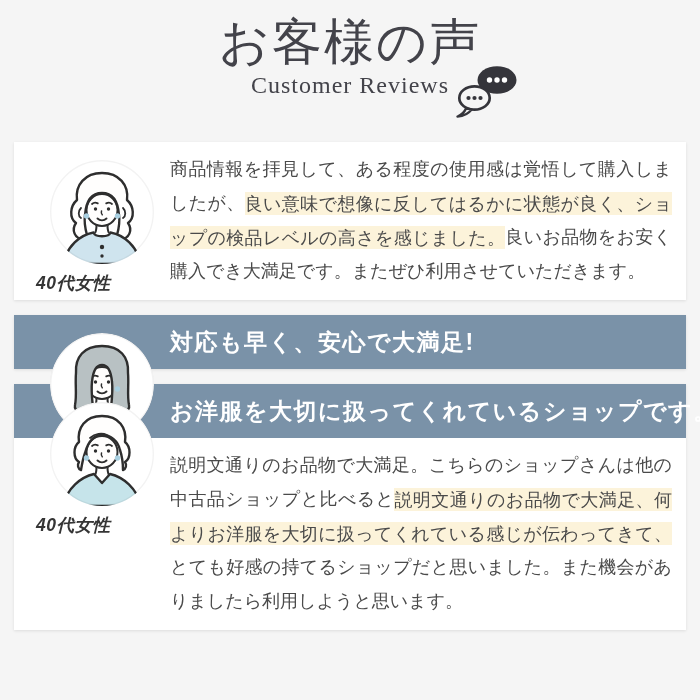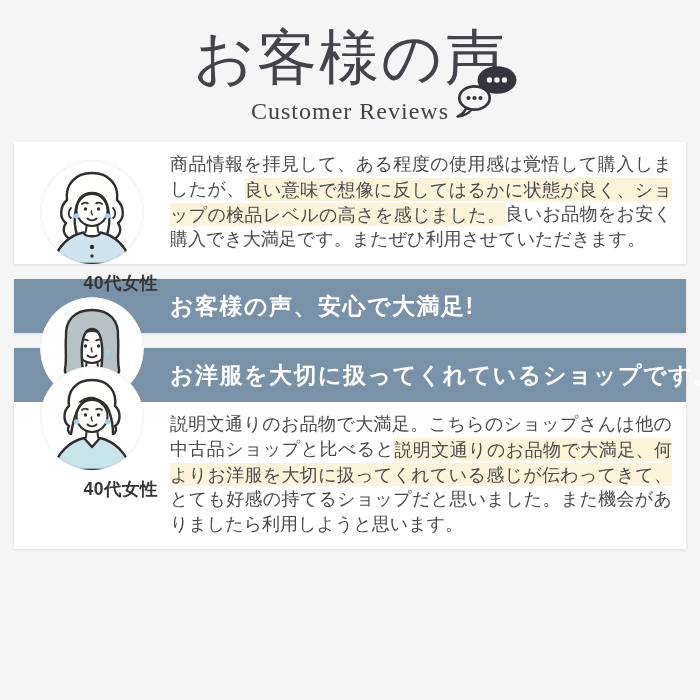--- a/index.html
+++ b/index.html
@@ -5,23 +5,23 @@
   * { margin: 0; padding: 0; box-sizing: border-box; }
   html, body { width: 700px; height: 700px; overflow: hidden; }
   body {
     background: var(--page-bg, #f5f5f5);
     font-family: "Liberation Sans", "DejaVu Sans", sans-serif;
   }
 
   
   .header { position: relative; height: 142px; text-align: center; }
   .page-title {
-    padding-top: 26px;
-    font-family: Liberation Mono, monospace;
-    font-size: 60px;
+    padding-top: 12px;
+    font-family: Liberation Serif, serif;
+    font-size: 50px;
     font-weight: 500;
     letter-spacing: 2px;
     color: var(--title-text, #43434a);
     line-height: 1.2;
   }
   .page-subtitle {
     margin-top: 0px;
     font-family: "Liberation Serif", "DejaVu Serif", serif;
     font-size: 24px;
     letter-spacing: 1px;
@@ -52,37 +52,38 @@
     letter-spacing: 1.5px;
     white-space: nowrap;
   }
   .card-body {
     min-height: 117px;
     padding: 10px 14px 12px 156px;
     background: var(--card-bg, #fff);
   }
   .review-text {
     font-size: 18px;
-    line-height: 25px;
+    line-height: 34px;
     color: var(--body-text, #4a4a4a);
     text-align: justify;
   }
   .hl {
     background: var(--highlight, #fcf3da);
     padding: 1.5px 0;
     -webkit-box-decoration-break: clone;
     box-decoration-break: clone;
   }
   .avatar-block {
     position: absolute;
-    left: 12px;
+    left: 22px;
     top: 18px;
     width: 132px;
     z-index: 2;
-    text-align: right;
+    text-align: left;
+    font-style: italic;
   }
   .avatar-circle { width: 104px; height: 104px; margin: 0 auto; display: block; }
   .reviewer-label {
     margin-top: 7px;
     font-size: 17.5px;
     font-weight: 600;
     color: var(--label-text, #353535);
     letter-spacing: 0.5px;
   }
 </style>
@@ -145,21 +146,21 @@
   </svg>
         </div>
         <div class="reviewer-label">40代女性</div>
       </div>
       <div class="card-body">
         <p class="review-text"><span class="">商品情報を拝見して、ある程度の使用感は覚悟して購入しましたが、</span><span class="hl">良い意味で想像に反してはるかに状態が良く、ショップの検品レベルの高さを感じました。</span><span class="">良いお品物をお安く購入でき大満足です。またぜひ利用させていただきます。</span></p>
       </div>
     </div>
     <div class="card">
       <div class="card-bar">
-        <span class="card-headline">お客様の声、安心で大満足!</span>
+        <span class="card-headline">対応も早く、安心で大満足!</span>
       </div>
       <div class="avatar-block">
         <div>
           <svg class="avatar-circle" viewBox="0 0 104 104">
     <defs>
               <clipPath id="cpB">
                 <circle cx="52" cy="52" r="52"></circle>
               </clipPath>
             </defs>
     <g clip-path="url(#cpB)">

